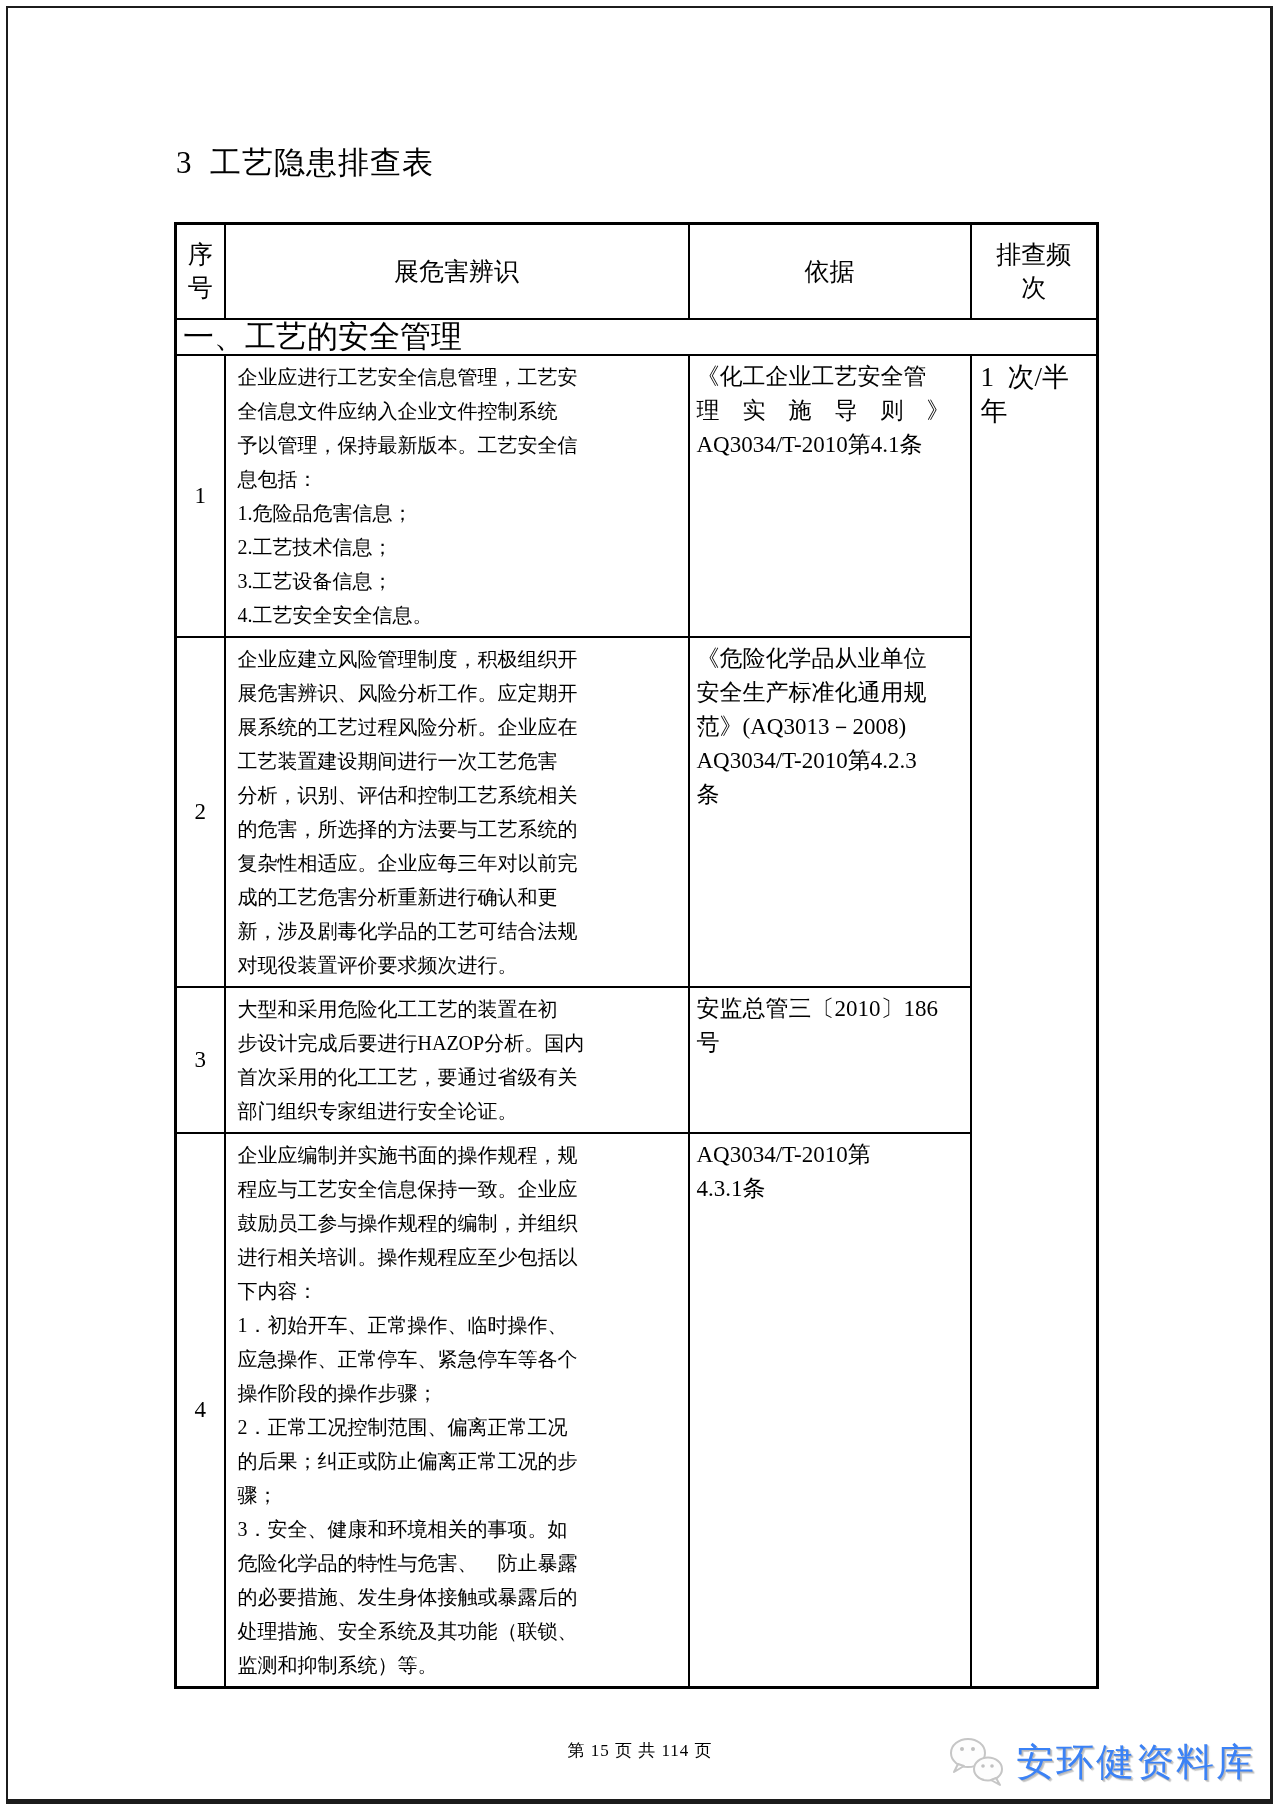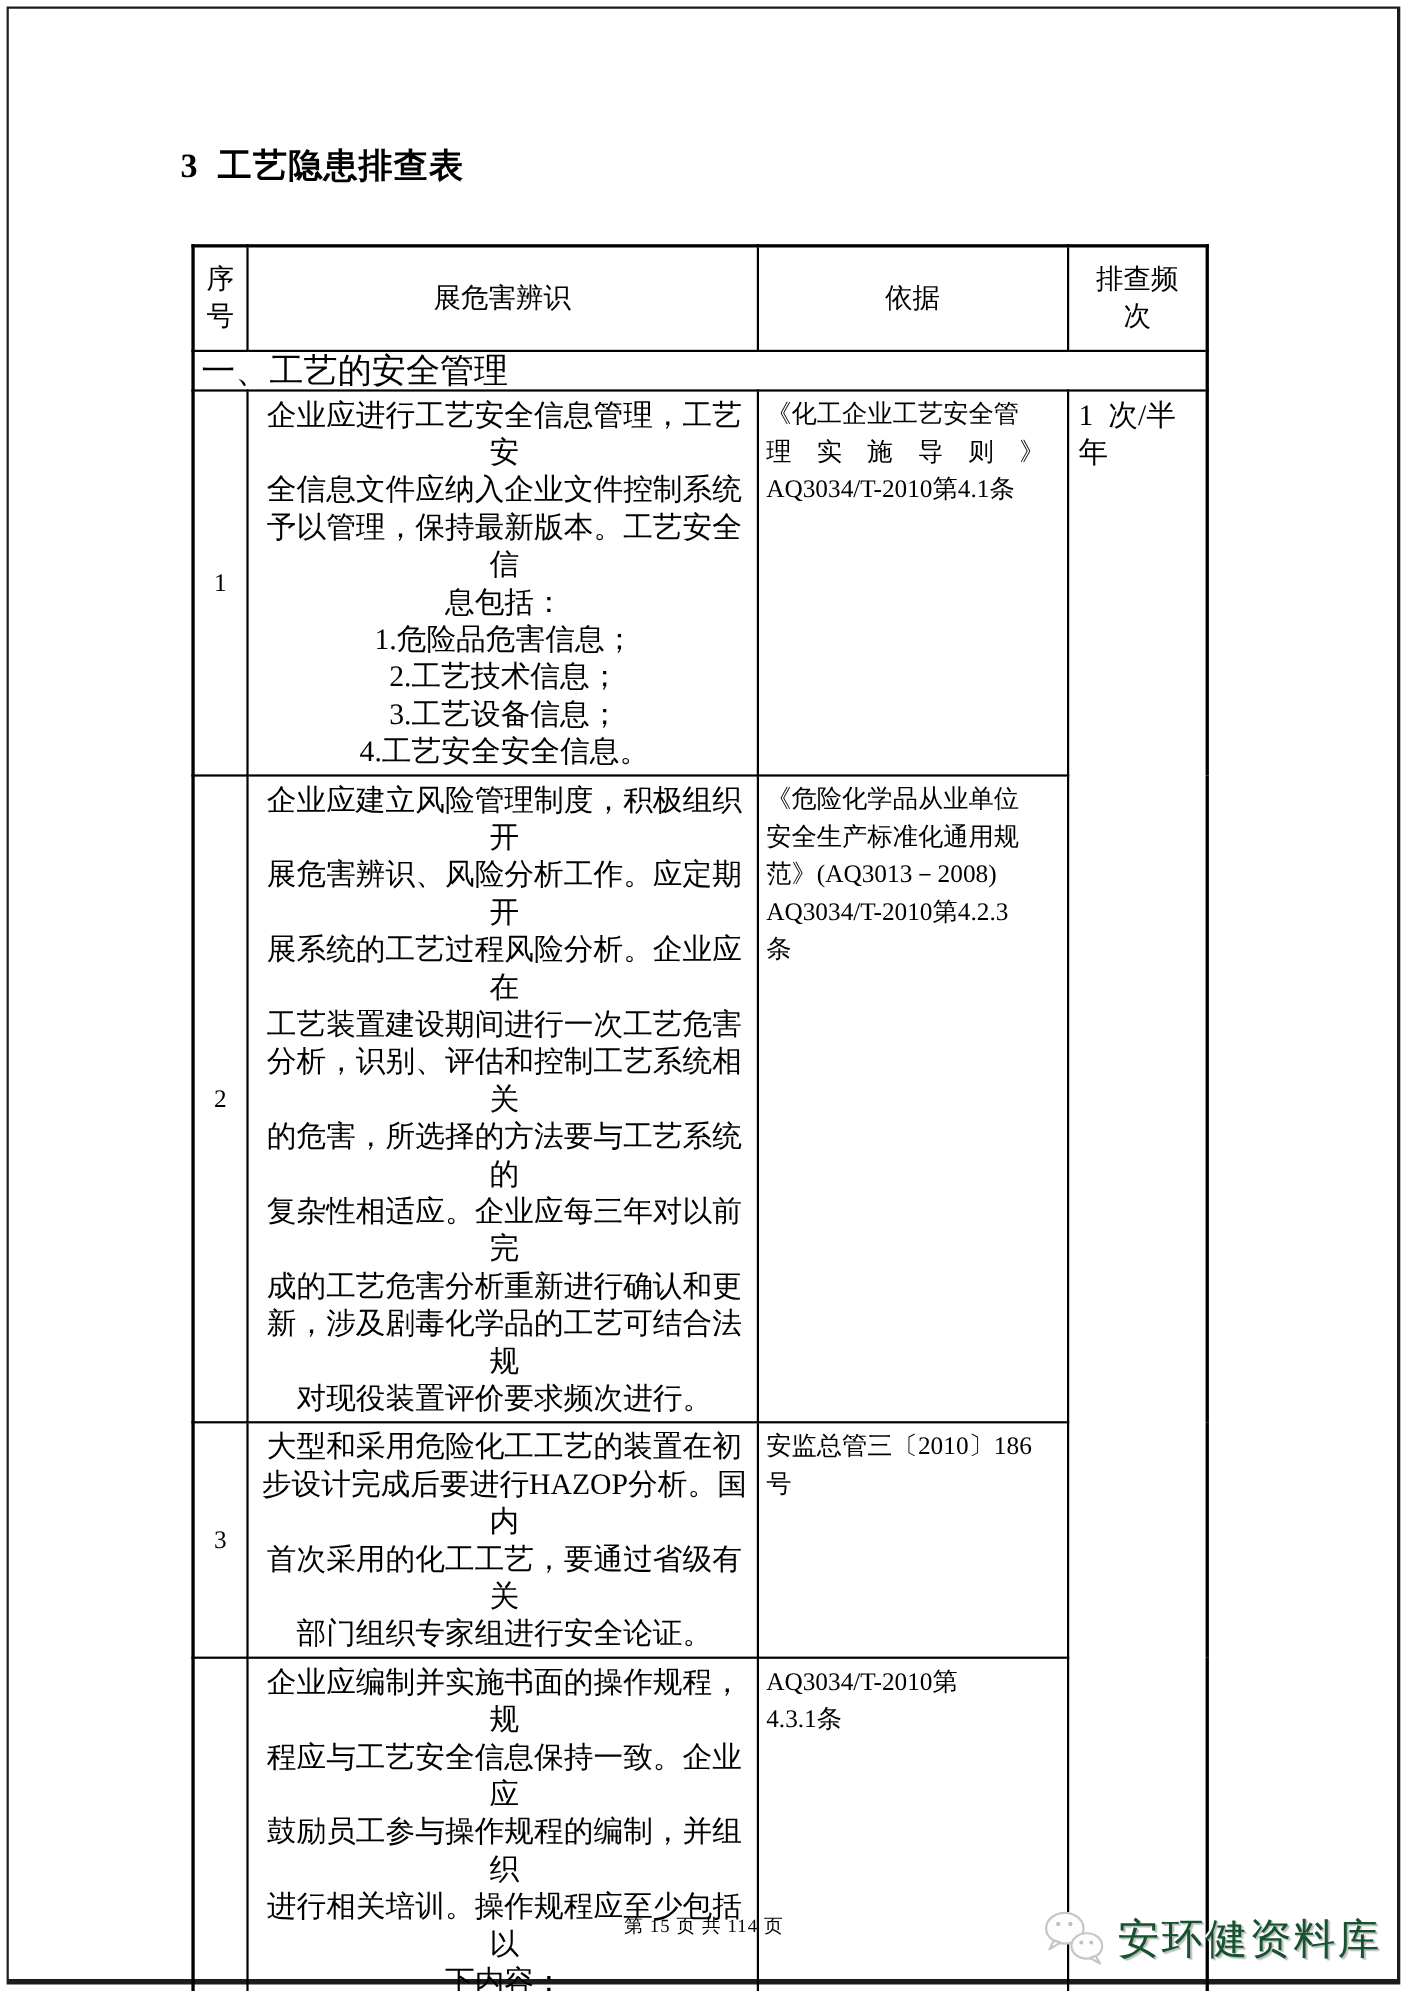--- a/index.html
+++ b/index.html
@@ -12,22 +12,22 @@
     overflow:hidden;
   }
   .page-border {
     position:absolute; left:6px; top:6px; right:7px; bottom:6px;
     border:2px solid #1c1c1c;
     border-right-width:3px;
     border-bottom-width:5px;
     pointer-events:none;
   }
   .title {
-    position:absolute; left:164px; top:130px; margin:0;
-    font-size:31px; font-weight:bold; letter-spacing:1px;
+    position:absolute; left:164px; top:130px; margin:12px;
+    font-size:31px; font-weight:normal; letter-spacing:1px;
     white-space:pre;
   }
   table.sheet {
     position:absolute; left:174px; top:222px; width:922px;
     border-collapse:collapse; table-layout:fixed;
     border:3px solid #000;
   }
   table.sheet th, table.sheet td {
     border:2px solid #000;
     font-weight:normal;
@@ -40,23 +40,22 @@
   }
   tr.section-row { height:33px; }
   tr.section-row td {
     font-size:31px; line-height:30px; padding:2px 4px 2px 6px;
     vertical-align:middle;
   }
   td.seq {
     text-align:center; vertical-align:middle; font-size:23px;
   }
   td.content {
-    font-size:27px; line-height:34px; vertical-align:top;
+    font-size:20px; line-height:34px; vertical-align:top;
     padding:4px 8px 4px 12px;
-    text-align:center;
   }
   td.basis {
     font-size:23px; line-height:34px; vertical-align:top;
     padding:4px 4px 3px 7px;
   }
   td.freq {
     font-size:27px; line-height:34px; vertical-align:top;
     padding:4px 4px 4px 9px;
   }
   .prew { white-space:pre-wrap; }
@@ -64,21 +63,21 @@
   .footer {
     position:absolute; left:0; top:1739px; width:100%;
     text-align:center; font-size:17px; letter-spacing:1px;
   }
   .watermark {
     position:absolute; top:1736px; right:24px;
     display:flex; align-items:center; gap:6px;
   }
   .watermark .wm-label {
     font-size:38px; letter-spacing:2px;
-    color:#14532d;
+    color:#3b82f6;
     text-shadow:1px 1px 0 #b9b9b9, -1px -1px 0 #ffffff, 2px 2px 1px #c9c9c9;
   }
 </style>
 </head>
 <body>
 
 <div class="page-border"></div>
 
 <h1 class="title">3  工艺隐患排查表</h1>
 

